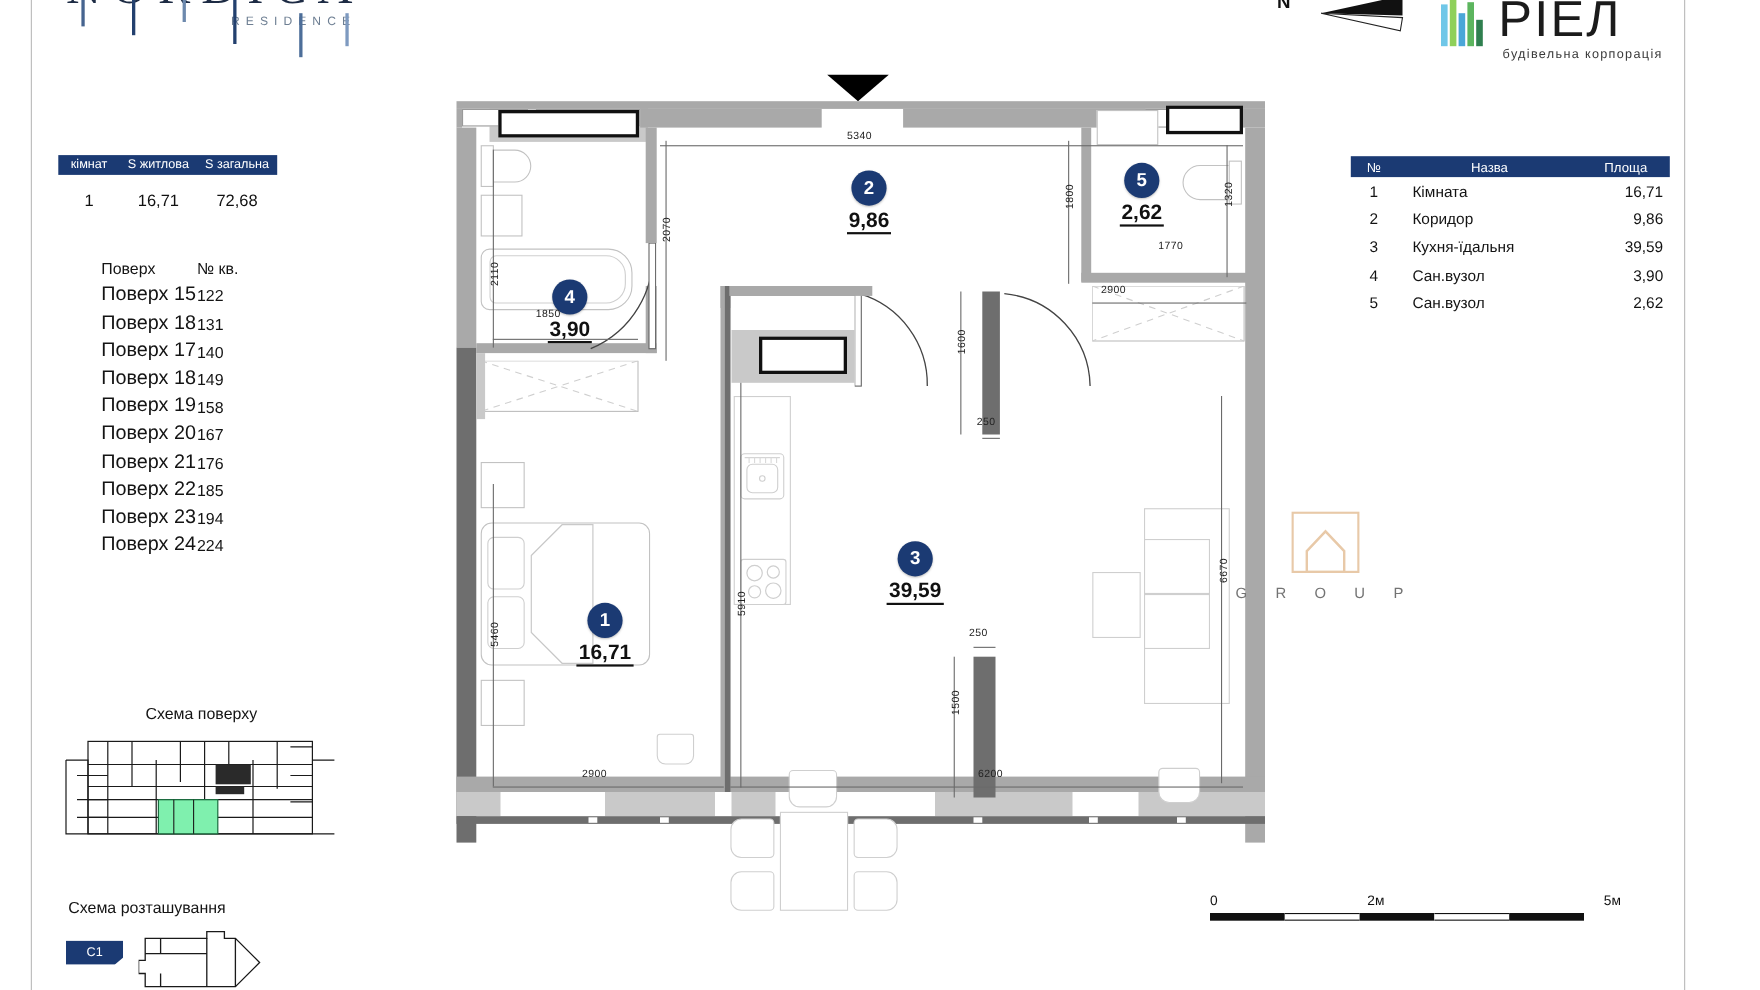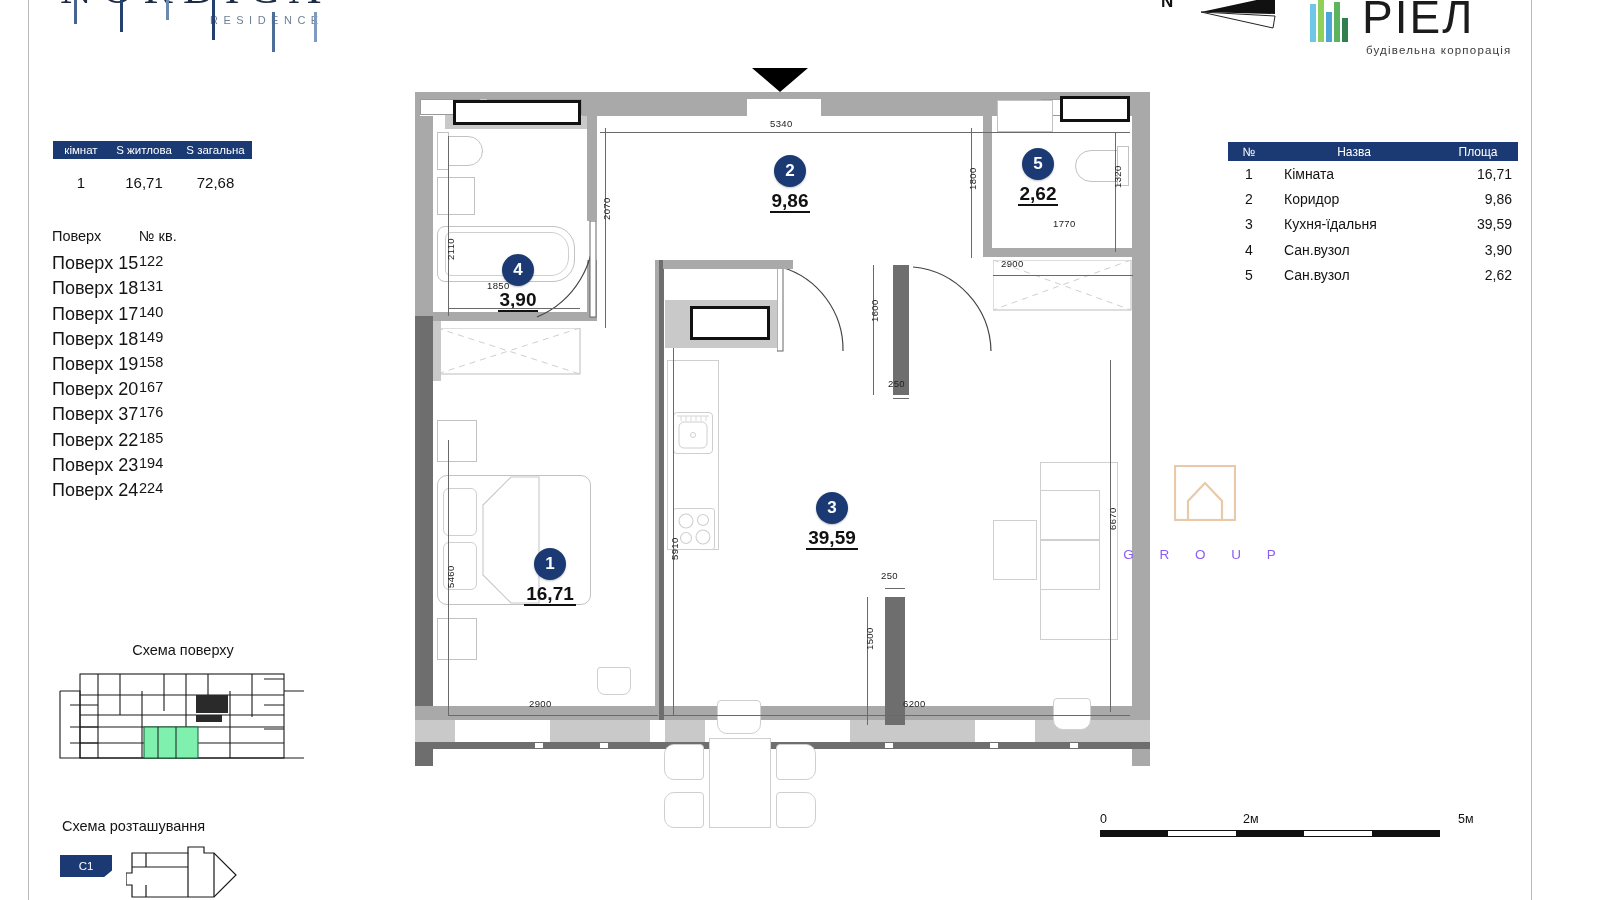--- a/index.html
+++ b/index.html
@@ -61,21 +61,21 @@
     position: absolute; left: 53px; top: 172px; width: 199px; height: 20px;
     display: flex; align-items: center;
   }
   .sum-row span { font-size: 15px; text-align: center; color: #111; }
   .sum-row .c1 { width: 56px; }
   .sum-row .c2 { width: 70px; }
   .sum-row .c3 { width: 73px; }
 
   
   .floors { position: absolute; left: 52px; top: 228px; width: 220px; }
-  .floors .frow { display: flex; height: 25.2px; align-items: flex-start; }
+  .floors .frow { display: flex; height: 25.2px; align-items: flex-end; margin-left: 40px; }
   .floors .frow .lbl { width: 87px; font-size: 18px; color: #141414; }
   .floors .frow .val { width: 60px; font-size: 14.5px; color: #141414; }
   .floors .frow.hdr .lbl, .floors .frow.hdr .val { font-size: 14.5px; }
 
   
   .fs-title {
     position: absolute; left: 53px; top: 642px; width: 260px;
     text-align: center; font-size: 14.5px; color: #141414;
   }
   .fs-box { position: absolute; left: 58px; top: 665px; width: 248px; height: 95px; }
@@ -153,21 +153,21 @@
   .entrance {
     position: absolute; width: 0; height: 0;
     border-left: 28px solid transparent; border-right: 28px solid transparent;
     border-top: 24px solid #000;
   }
 
   
   .wm { position: absolute; left: 600px; top: 405px; width: 380px; text-align: center; pointer-events: none; }
   .wm .house { width: 62px; height: 56px; margin: 0 auto 2px; }
   .wm .t1 { font-family: "Liberation Serif", serif; font-size: 54px; letter-spacing: 7px; color: #e8c9a8; line-height: 56px; }
-  .wm .t2 { font-size: 13.5px; letter-spacing: 11px; color: #8b5cf6; margin-top: 20px; }
+  .wm .t2 { font-size: 13.5px; letter-spacing: 11px; color: #737373; margin-top: 4px; }
 </style>
 </head>
 <body>
 
 <div class="page">
 
   <div class="vrule-left"></div>
   <div class="vrule-right"></div>
 
   <div class="nordica">
@@ -235,21 +235,21 @@
       </div>
     <div class="frow">
         <span class="lbl">Поверх 19</span>
         <span class="val">158</span>
       </div>
     <div class="frow">
         <span class="lbl">Поверх 20</span>
         <span class="val">167</span>
       </div>
     <div class="frow">
-        <span class="lbl">Поверх 37</span>
+        <span class="lbl">Поверх 21</span>
         <span class="val">176</span>
       </div>
     <div class="frow">
         <span class="lbl">Поверх 22</span>
         <span class="val">185</span>
       </div>
     <div class="frow">
         <span class="lbl">Поверх 23</span>
         <span class="val">194</span>
       </div>
@@ -535,21 +535,21 @@
     <div class="dimline" style="left:470px; top:528px; width:20px; height:1px;"></div>
     <div class="dtxt" style="left:466px; top:510px;">250</div>
 
     <div class="dimline" style="left:452px; top:537px; width:1px; height:128px;"></div>
     <div class="dtxtv" style="left:449px; top:590px;">1500</div>
 
     <div class="dimline" style="left:33px; top:655px; width:210px; height:1px;"></div>
     <div class="dtxt" style="left:114px; top:638px;">2900</div>
 
     <div class="dimline" style="left:249px; top:655px; width:466px; height:1px;"></div>
-    <div class="dtxt" style="left:488px; top:638px;">6200</div>
+    <div class="dtxt" style="left:474px; top:638px;">6200</div>
 
     <div class="wm">
       <svg class="house" viewBox="0 0 62 56">
         <rect x="1" y="1" width="60" height="54" fill="none" stroke="#e8c9a8" stroke-width="2.2"></rect>
         <path d="M14,36 L31,18 L48,36 L48,55 L14,55 Z" fill="none" stroke="#e8c9a8" stroke-width="2.2"></path>
       </svg>
       <div class="t2">G R O U P</div>
     </div>
 
   </div>

